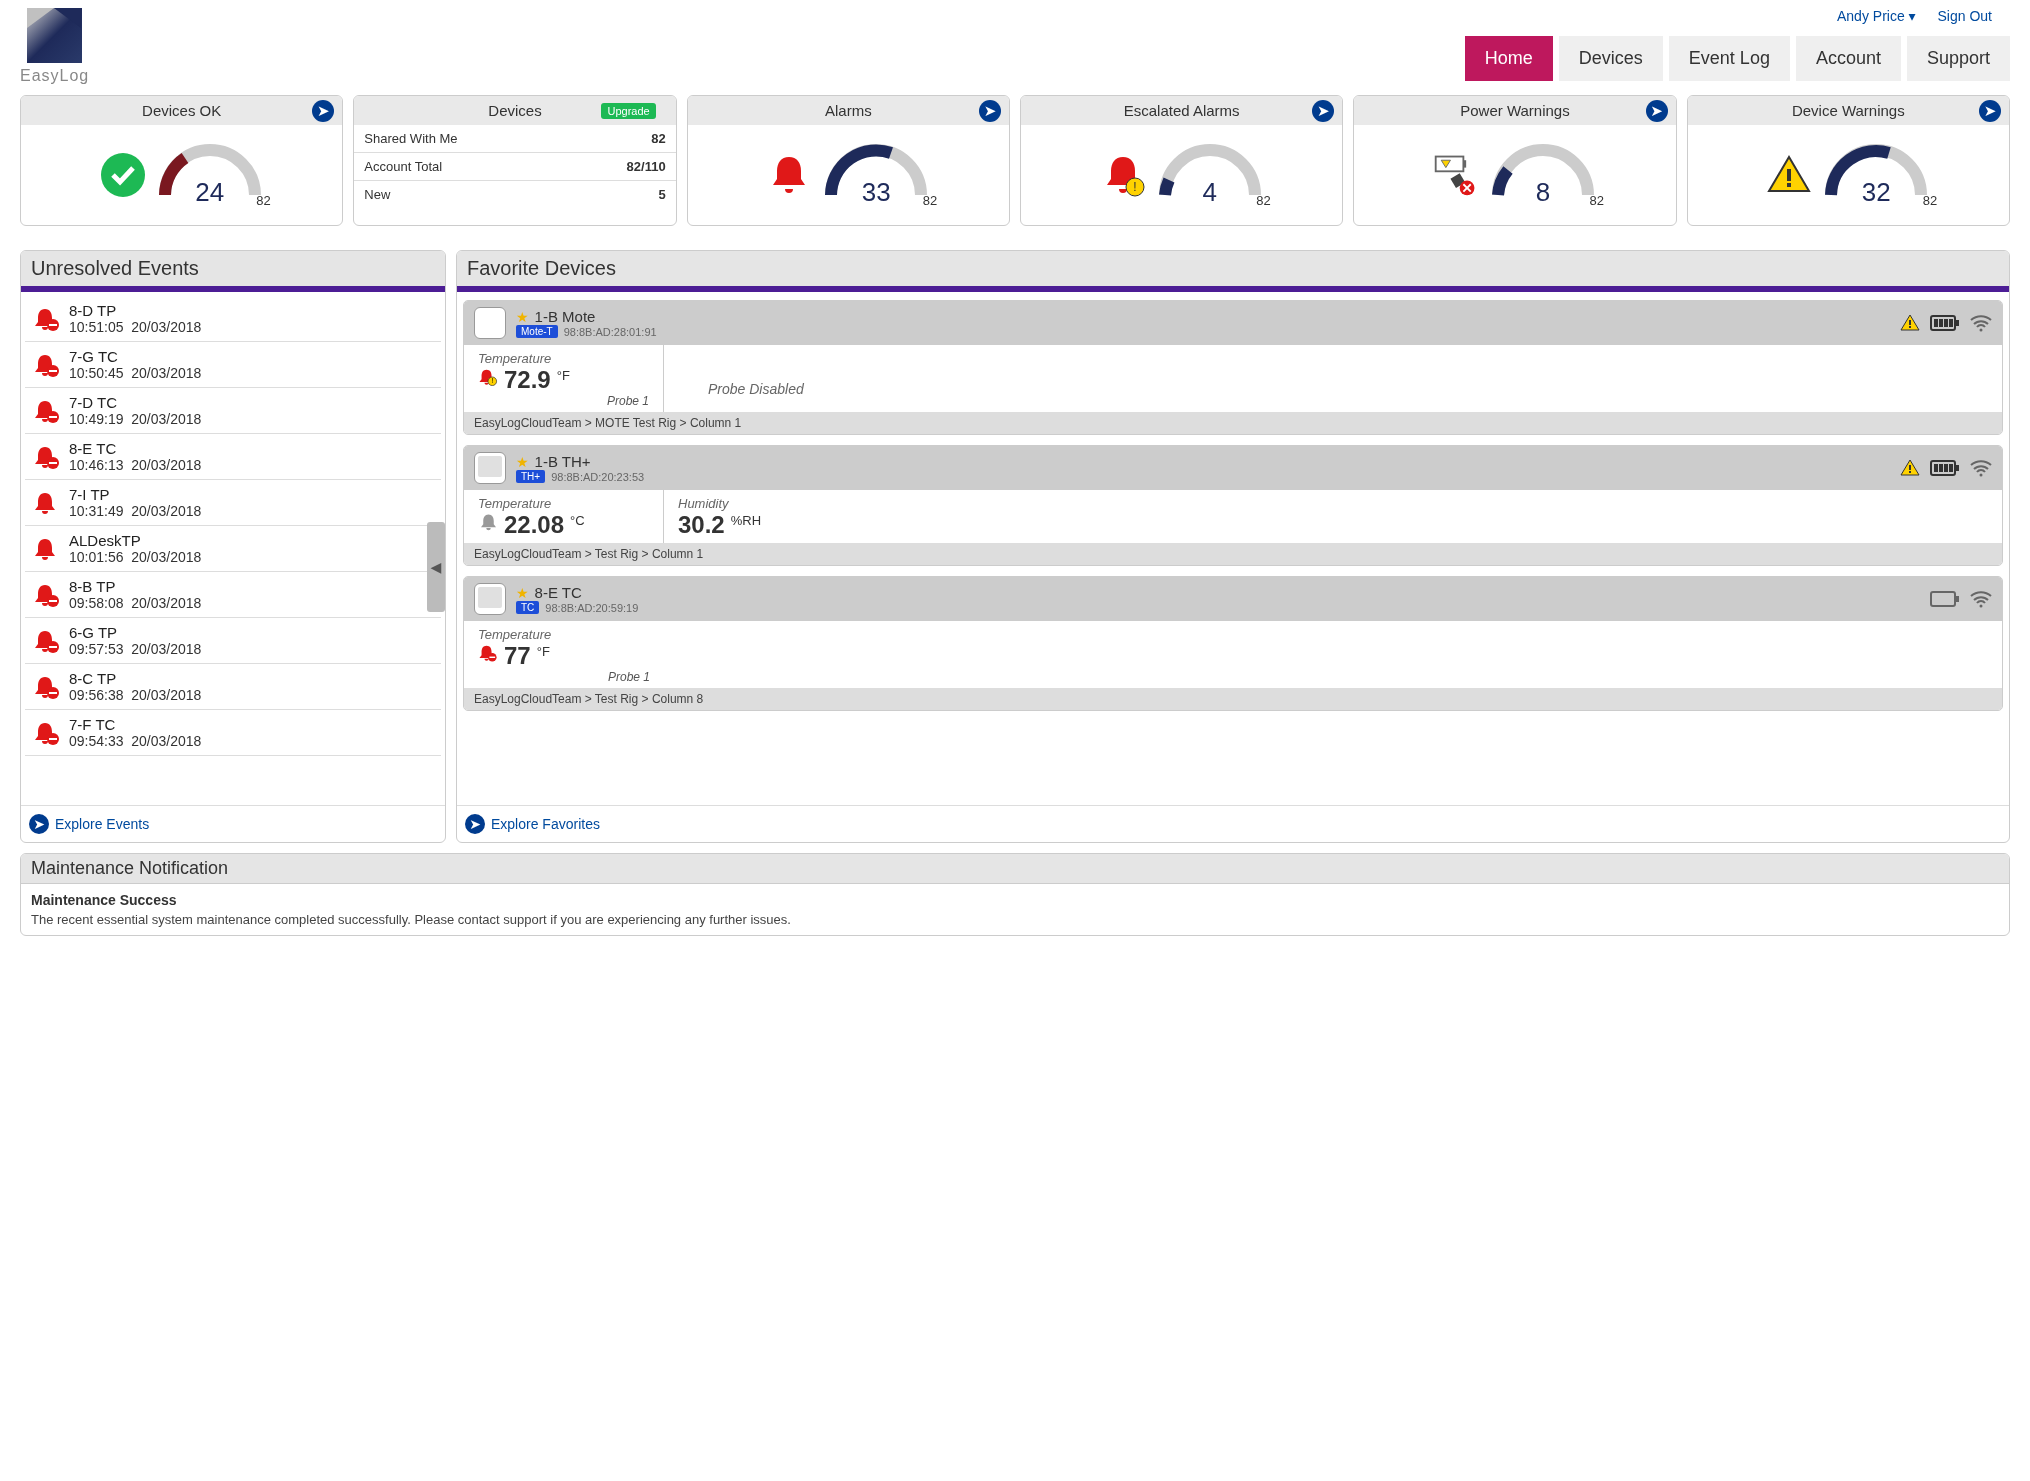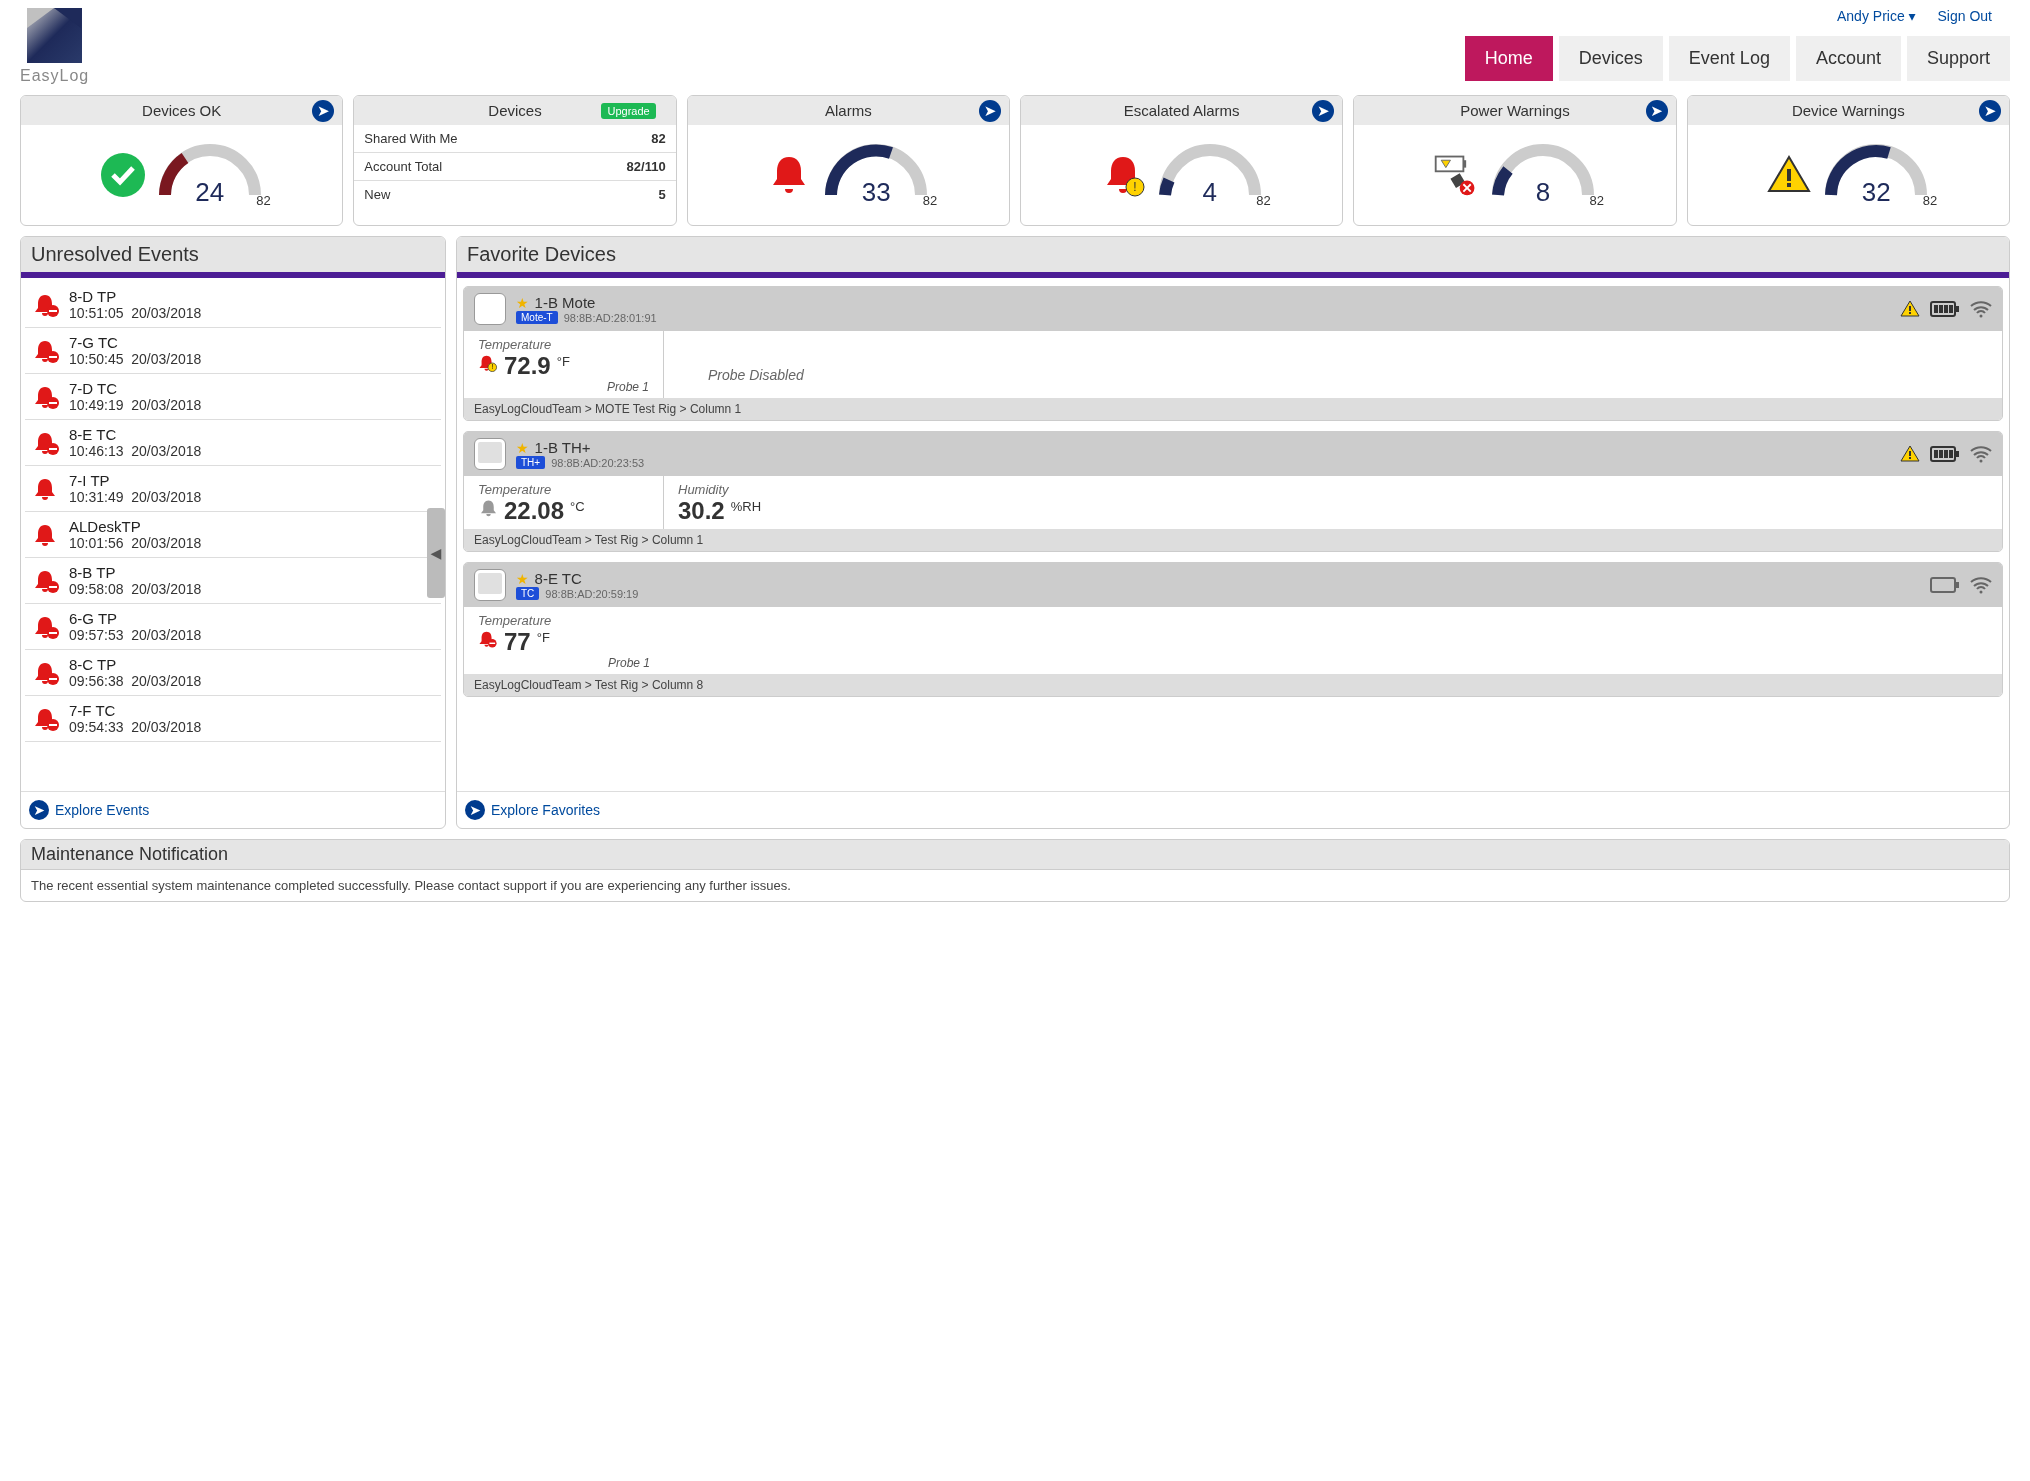--- a/index.html
+++ b/index.html
@@ -8,21 +8,21 @@
 .logo { display: flex; flex-direction: column; align-items: center; }
 .logo-cube { width: 55px; height: 55px; background: linear-gradient(135deg, #d0d0d0 0%, #1e2a5a 50%, #2a3a6a 100%); transform: rotate(0deg); margin-bottom: 4px; position: relative; }
 .logo-cube::before { content: ''; position: absolute; top: 0; left: 0; width: 0; height: 0; border-left: 27px solid #c0c0c0; border-right: 27px solid #1e2a5a; border-bottom: 20px solid transparent; }
 .logo-text { color: #888; font-size: 16px; letter-spacing: 1px; }
 .header-right { text-align: right; }
 .user-row { margin-bottom: 12px; }
 .user-link { color: #004a9e; text-decoration: none; cursor: pointer; margin-right: 18px; }
 .navbar { display: flex; gap: 6px; }
 .nav-item { padding: 12px 20px; background: #efefef; color: #333; font-size: 18px; cursor: pointer; }
 .nav-item.active { background: #be185d; color: #fff; }
-.cards { display: flex; gap: 10px; margin-bottom: 10px; }
+.cards { display: flex; gap: 10px; margin-bottom: 24px; }
 .card { flex: 1; border: 1px solid #ccc; border-radius: 6px; overflow: hidden; }
 .card-header { background: #e9e9e9; padding: 6px 10px; display: flex; align-items: center; justify-content: center; position: relative; font-size: 15px; color: #333; }
 .card-header .nav-icon { position: absolute; right: 8px; width: 22px; height: 22px; background: #003b8e; border-radius: 50%; display: flex; align-items: center; justify-content: center; color: #fff; cursor: pointer; }
 .card-body { padding: 10px; display: flex; align-items: center; justify-content: center; gap: 8px; height: 100px; position: relative; }
 .big-icon { width: 48px; height: 48px; }
 .gauge-wrap { position: relative; width: 110px; height: 70px; }
 .gauge-val { position: absolute; bottom: 2px; left: 50%; transform: translateX(-50%); font-size: 26px; color: #1e2a5a; }
 .gauge-total { position: absolute; bottom: 2px; right: -6px; font-size: 13px; color: #333; }
 .devices-list { width: 100%; }
 .dev-row { display: flex; justify-content: space-between; padding: 6px 10px; border-bottom: 1px solid #ddd; font-size: 13px; }
@@ -539,15 +539,16 @@
           <span class="nav-circle">➤</span>
           <span>Explore Favorites</span>
         </div>
     </div>
   </div>
 </div>
 
 <div class="maint">
   <div class="maint-header">Maintenance Notification</div>
   <div class="maint-body">
+    <div class="maint-title">Maintenance Success</div>
     <div class="maint-text">The recent essential system maintenance completed successfully. Please contact support if you are experiencing any further issues.</div>
   </div>
 </div>
 
 </body></html>

